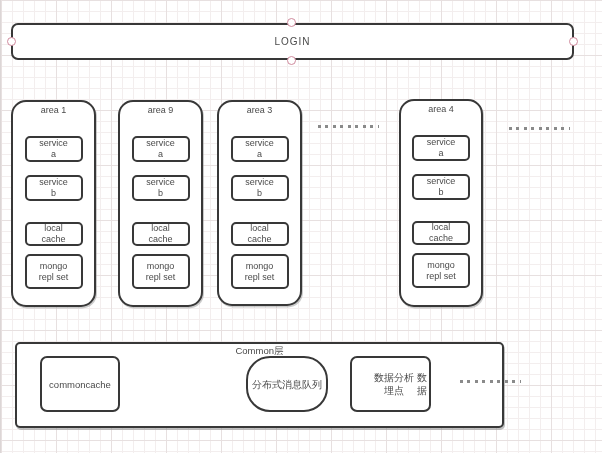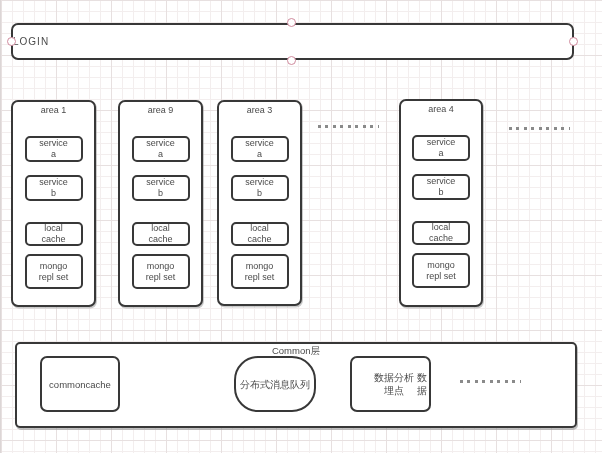--- a/index.html
+++ b/index.html
@@ -23,35 +23,35 @@
       linear-gradient(90deg, var(--grid-major) 1px, transparent 1px),
       linear-gradient(var(--grid-minor) 1px, transparent 1px),
       linear-gradient(90deg, var(--grid-minor) 1px, transparent 1px);
     background-size:55px 55px,55px 55px,11px 11px,11px 11px;
     border-left:1px solid #dcd6d6;
   }
   
   .login-box{
     position:absolute;left:10px;top:23px;width:563px;height:37px;
     background:#fff;border:2px solid var(--stroke);border-radius:7px;
-    display:flex;align-items:center;
+    display:flex;align-items:center;justify-content:center;
     font-size:10px;letter-spacing:1px;color:var(--text);
   }
   .handle{
     position:absolute;width:9px;height:9px;border-radius:50%;
     background:#fff;border:1.5px solid var(--handle-stroke);z-index:5;
   }
   .handle.h-top{left:286px;top:18px;}
   .handle.h-bottom{left:286px;top:56px;}
   .handle.h-left{left:6px;top:37px;}
   .handle.h-right{left:568px;top:37px;}
   
   .area{
     position:absolute;background:#fff;border:2px solid var(--stroke);
-    border-radius:7px;box-shadow:1px 1.5px 0 rgba(140,140,140,0.45);
+    border-radius:15px;box-shadow:1px 1.5px 0 rgba(140,140,140,0.45);
   }
   .area.a1{left:10px;top:100px;width:85px;height:207px;}
   .area.a2{left:117px;top:100px;width:85px;height:207px;}
   .area.a3{left:216px;top:100px;width:85px;height:206px;}
   .area.a4{left:398px;top:99px;width:84px;height:208px;}
   .area-title{
     position:absolute;top:3px;left:0;width:100%;text-align:center;
     font-size:9px;color:var(--text);
   }
   .node{
@@ -67,37 +67,37 @@
   
   .dots{
     position:absolute;height:3px;width:61px;
     background-image:repeating-linear-gradient(90deg,var(--dots) 0 3px,transparent 3px 7.5px);
   }
   .dots.d1{left:317px;top:125px;}
   .dots.d2{left:508px;top:127px;}
   .dots.d3{left:443px;top:36px;}
   
   .common-box{
-    position:absolute;left:14px;top:342px;width:562px;height:86px;
+    position:absolute;left:14px;top:342px;width:489px;height:86px;
     background:#fff;border:2px solid var(--stroke);border-radius:5px;
     box-shadow:1px 2px 0 rgba(130,130,130,0.5);
   }
   .common-title{
     position:absolute;top:1px;left:0;width:100%;text-align:center;
     font-size:9.5px;color:var(--text);
   }
   .cnode{
     position:absolute;top:12px;height:56px;
     background:#fff;border:2px solid var(--stroke);border-radius:7px;
     display:flex;flex-direction:row;align-items:center;justify-content:center;
     font-size:10px;line-height:13px;text-align:center;color:var(--text);
   }
   .cnode.c1{left:23px;width:80px;font-size:9.5px;}
   .cnode.c2{left:120px;width:82px;}
-  .cnode.c3{left:217px;width:82px;border-radius:24px;}
+  .cnode.c3{left:229px;width:82px;border-radius:24px;}
   .cnode.c4{left:333px;width:81px;padding-left:21px;}
 </style>
 </head>
 <body>
 
 <div class="canvas">
 
   <div class="login-box">
     <span>LOGIN</span>
   </div>

